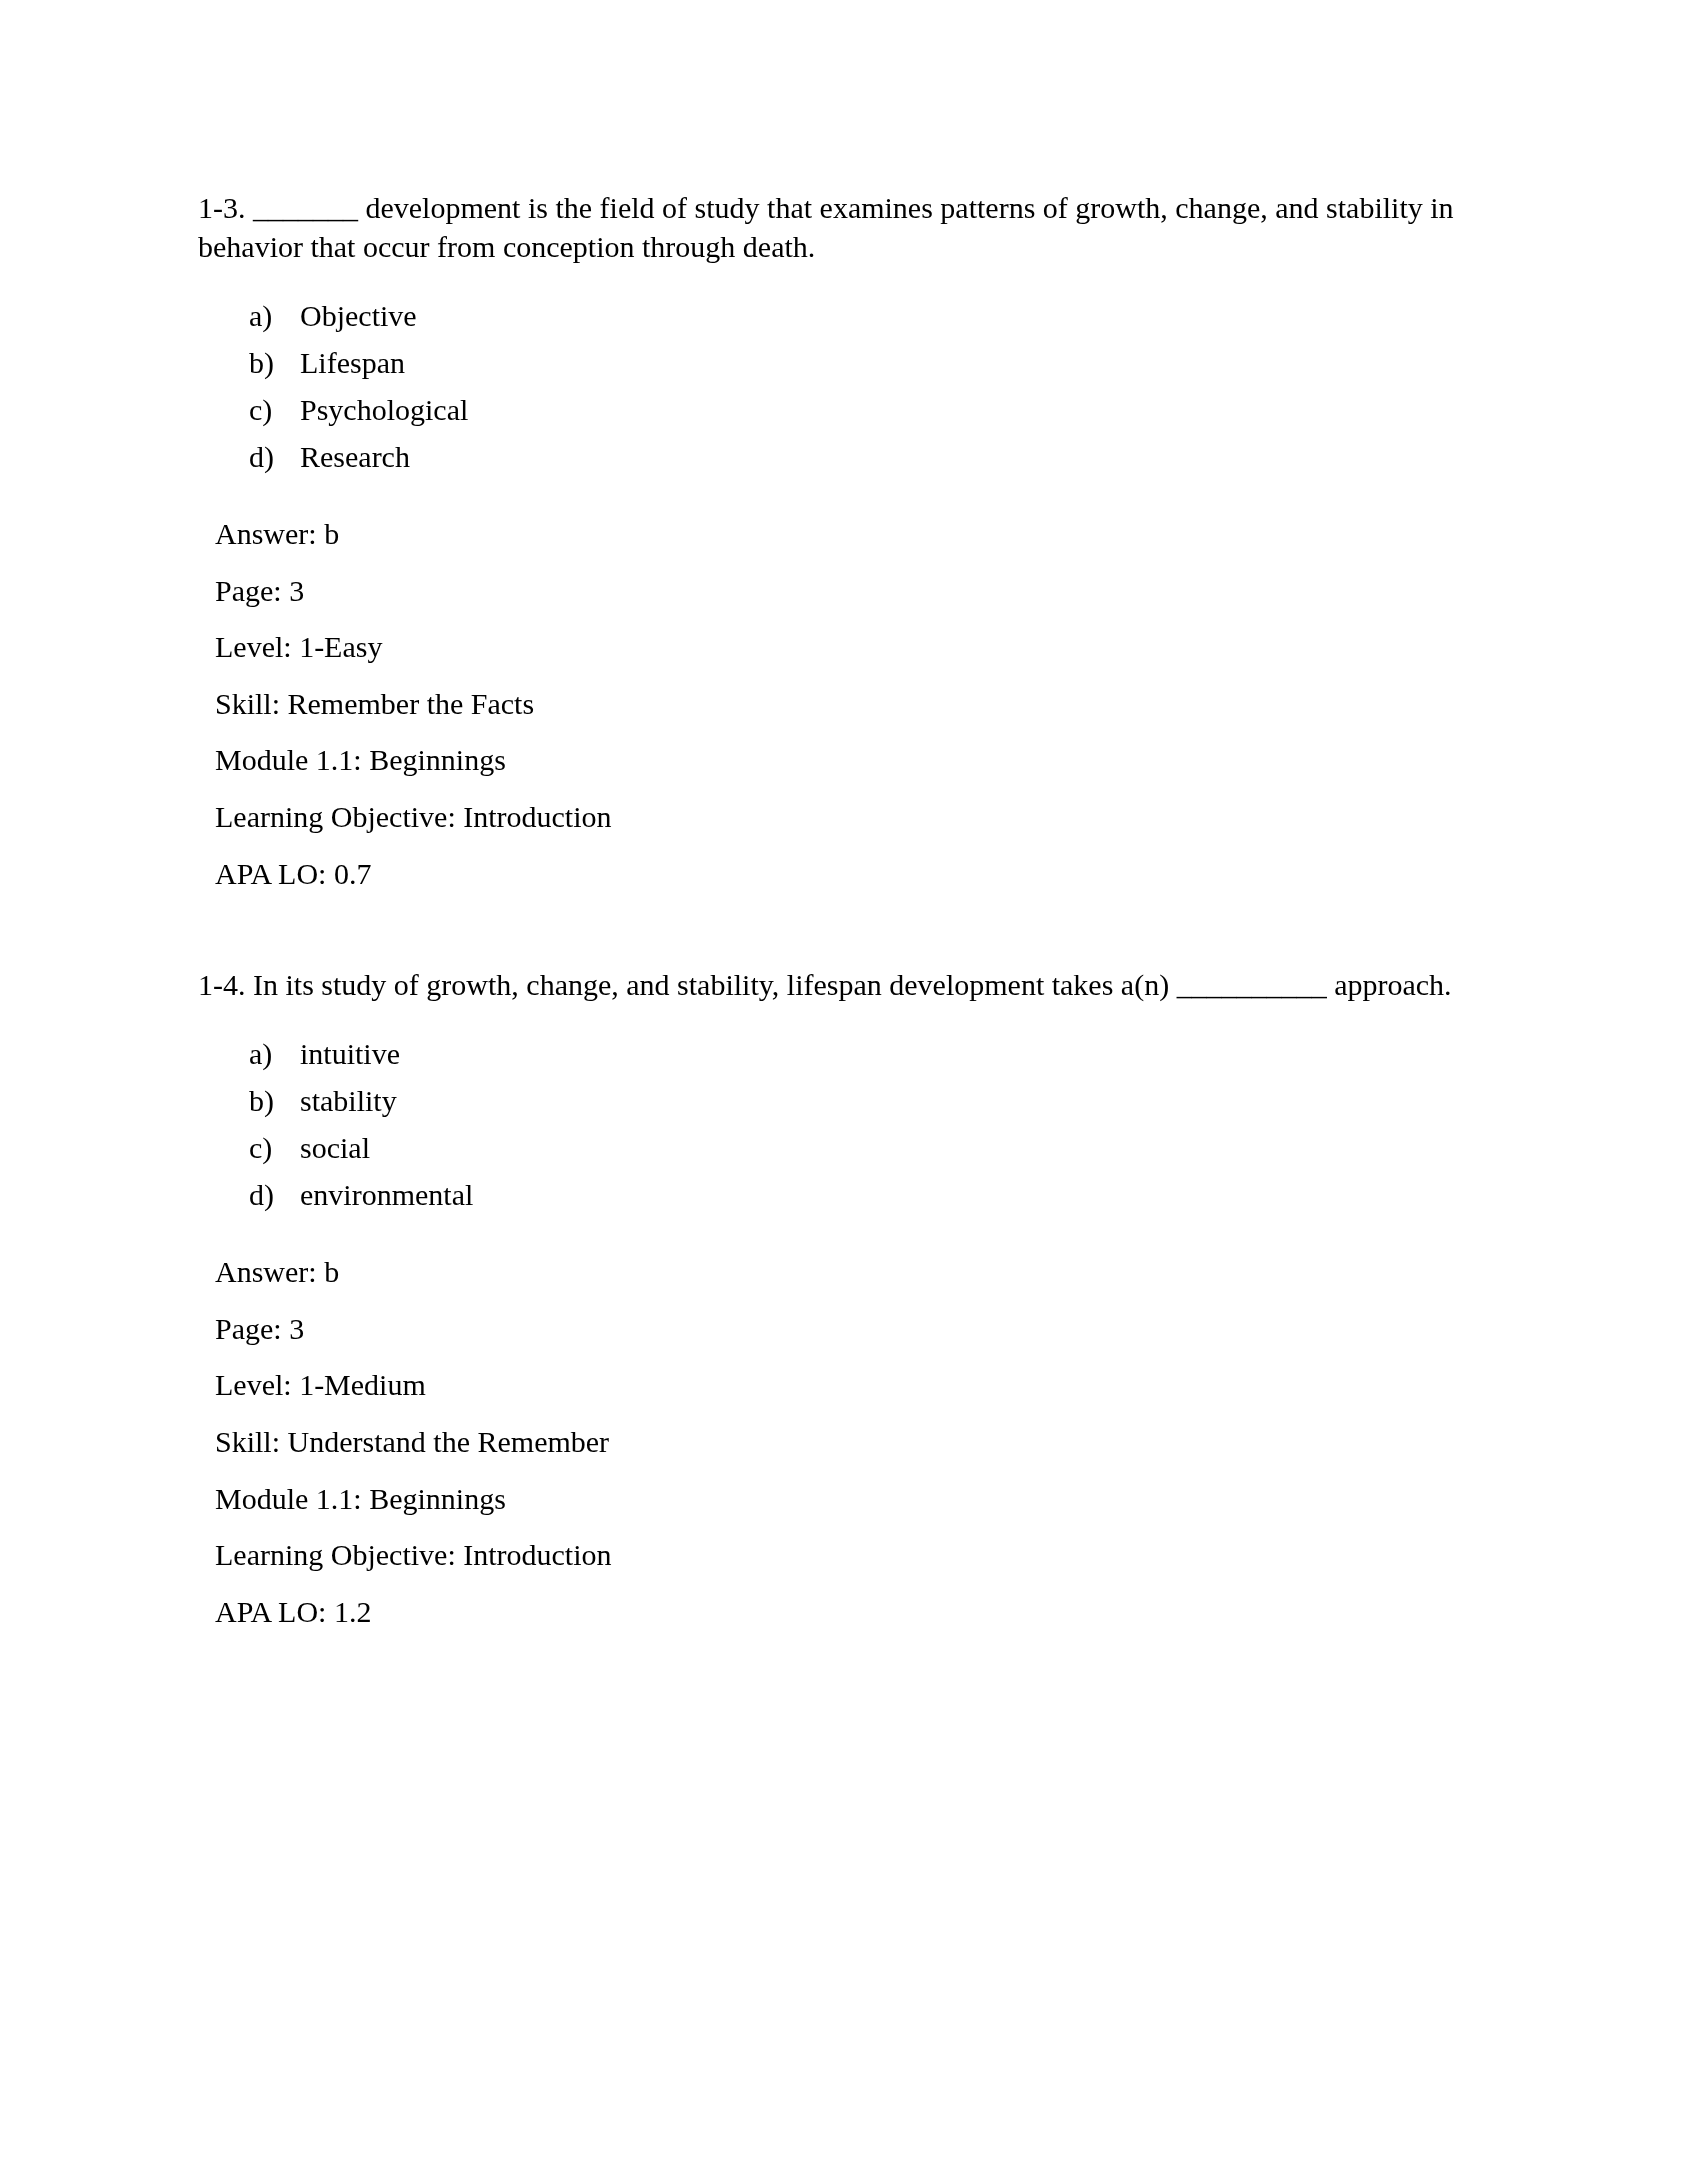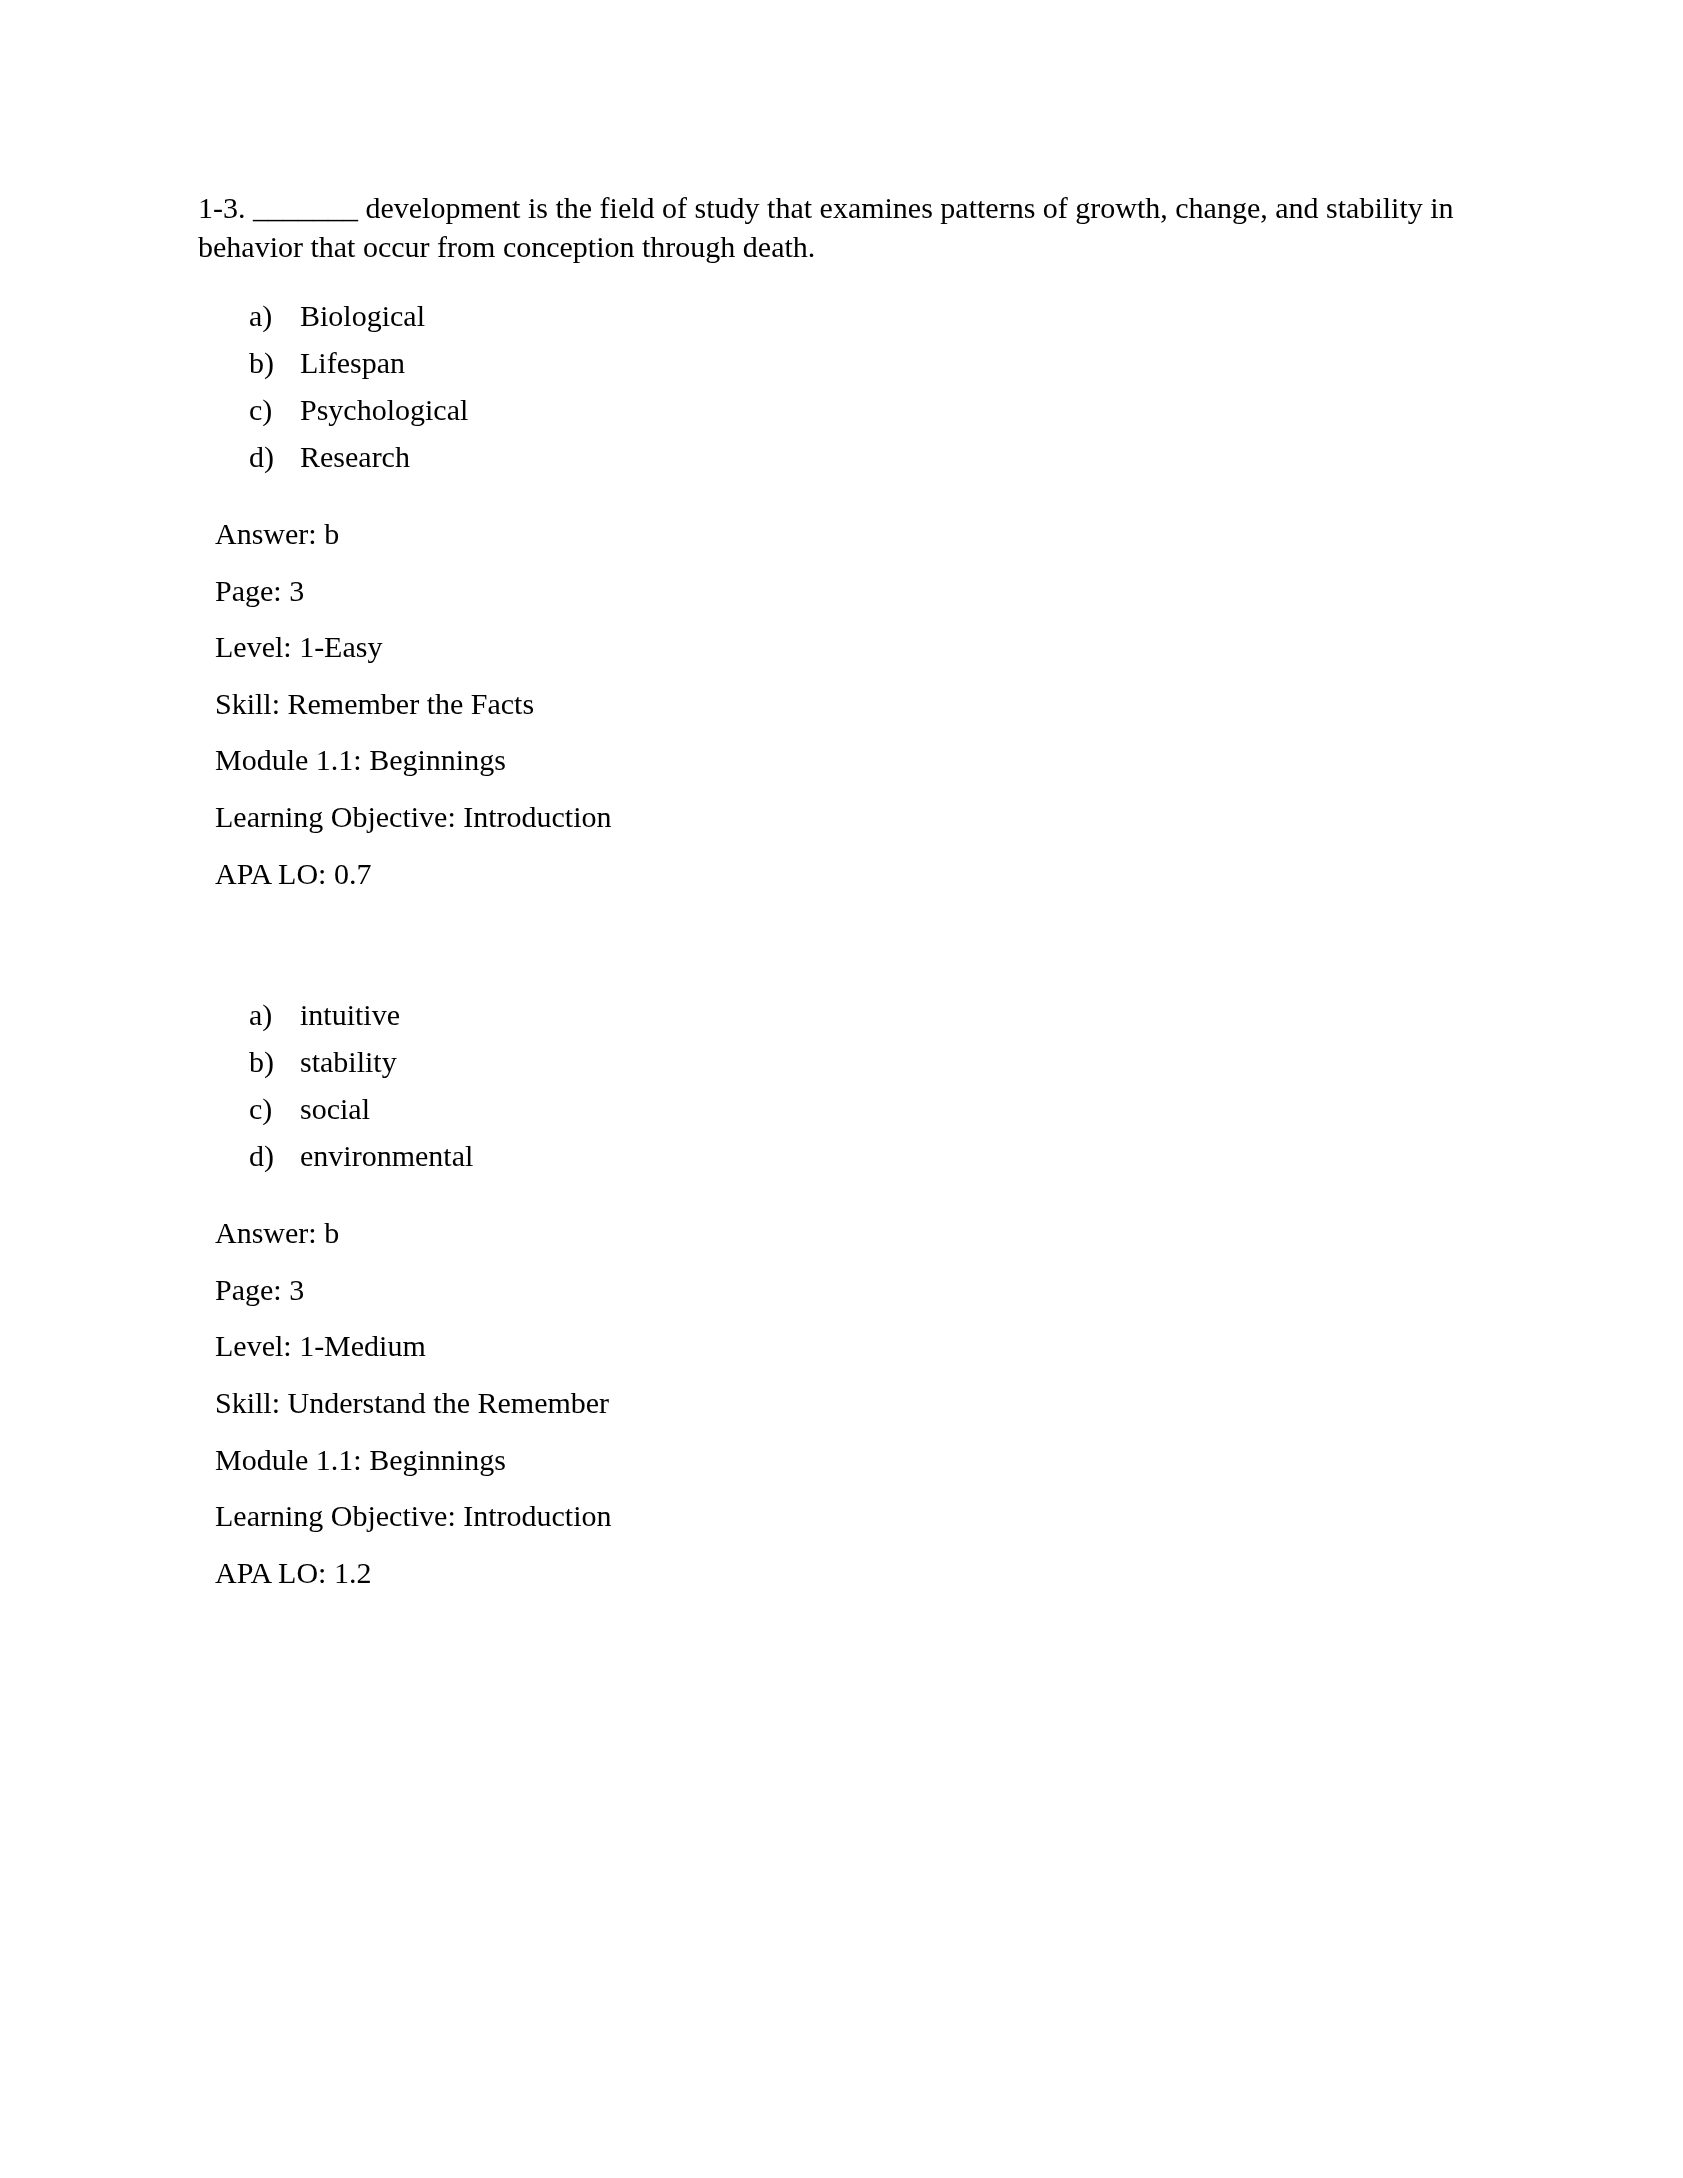--- a/index.html
+++ b/index.html
@@ -65,21 +65,21 @@
 </head>
 <body>
 
 <div class="page">
 
   <div class="question-block">
     <p class="stem">1-3. _______ development is the field of study that examines patterns of growth, change, and stability in behavior that occur from conception through death.</p>
     <ul class="options">
       <li>
         <span class="opt-letter">a)</span>
-        <span class="opt-text">Biological</span>
+        <span class="opt-text">Objective</span>
       </li>
       <li>
         <span class="opt-letter">b)</span>
         <span class="opt-text">Lifespan</span>
       </li>
       <li>
         <span class="opt-letter">c)</span>
         <span class="opt-text">Psychological</span>
       </li>
       <li>
@@ -94,20 +94,21 @@
       <li>Skill: Remember the Facts</li>
       <li>Module 1.1: Beginnings</li>
       <li>Learning Objective: Introduction</li>
       <li>APA LO: 0.7</li>
     </ul>
   </div>
 
   <div class="gap"></div>
 
   <div class="question-block">
+    <p class="stem">1-4. In its study of growth, change, and stability, lifespan development takes a(n) __________ approach.</p>
     <ul class="options">
       <li>
         <span class="opt-letter">a)</span>
         <span class="opt-text">intuitive</span>
       </li>
       <li>
         <span class="opt-letter">b)</span>
         <span class="opt-text">stability</span>
       </li>
       <li>

